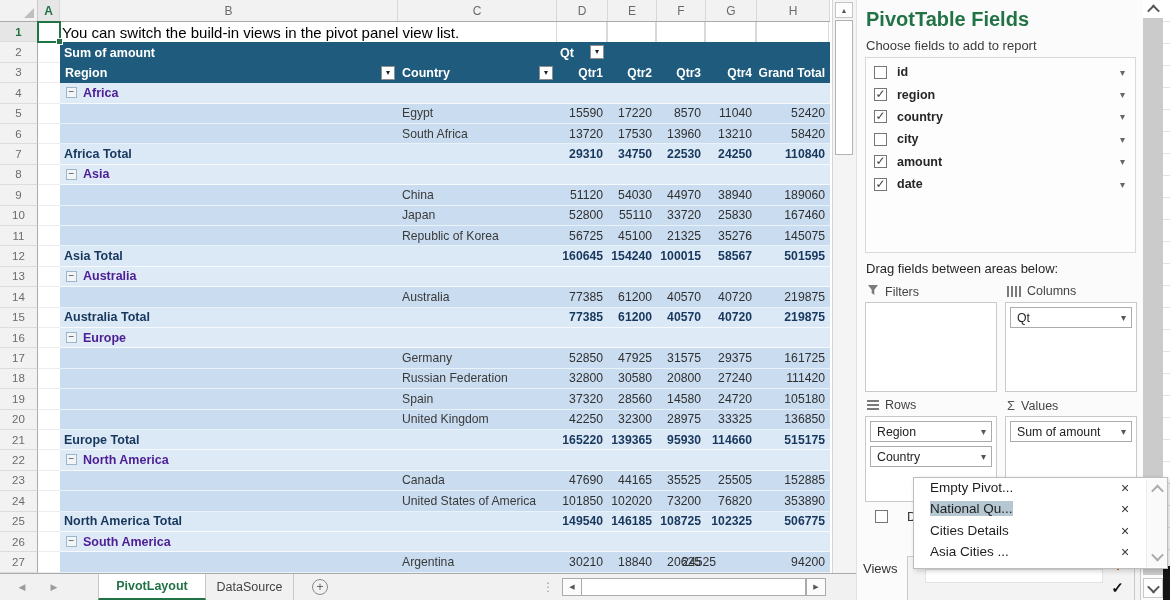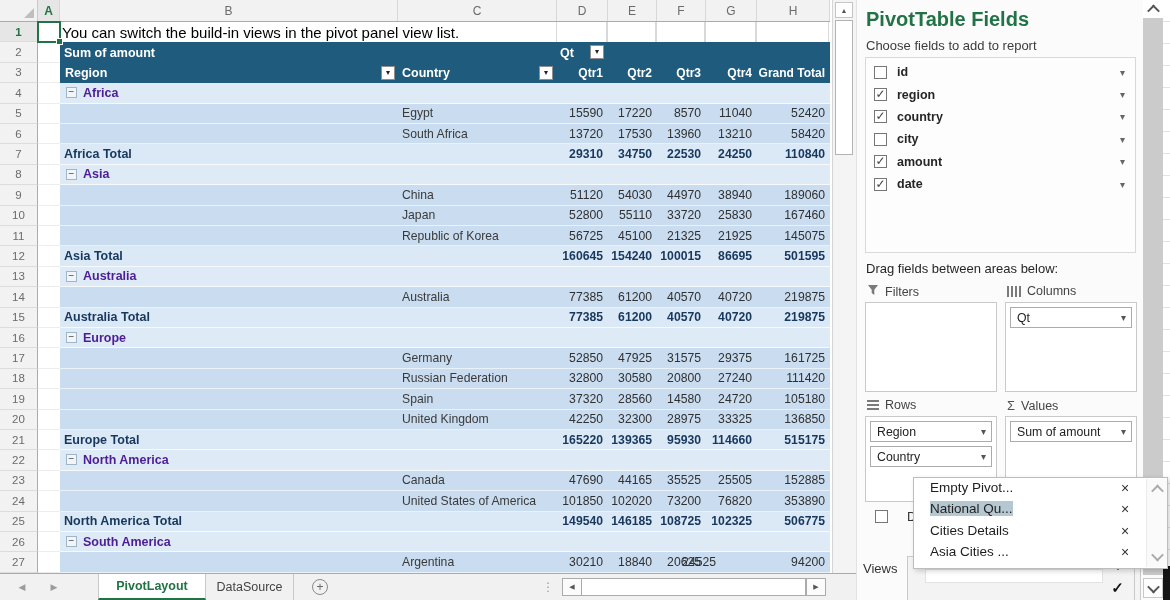--- a/index.html
+++ b/index.html
@@ -277,33 +277,33 @@
         </div>
       </div>
       <div class="srow" style="top: 226px;">
         <div class="rowhead">11</div>
         <div class="acell"></div>
         <div class="bar country">
           <div class="btxt clabel">Republic of Korea</div>
           <div class="vcell val" style="left: 497px; width: 46px;">56725</div>
           <div class="vcell val" style="left: 548px; width: 44px;">45100</div>
           <div class="vcell val" style="left: 597px; width: 44px;">21325</div>
-          <div class="vcell val" style="left: 646px; width: 46px;">21925</div>
+          <div class="vcell val" style="left: 646px; width: 46px;">35276</div>
           <div class="vcell val" style="left: 697px; width: 68px;">145075</div>
         </div>
       </div>
       <div class="srow" style="top: 246.4px;">
         <div class="rowhead">12</div>
         <div class="acell"></div>
         <div class="bar total">
           <div class="btxt tlabel">Asia Total</div>
           <div class="vcell val bold" style="left: 497px; width: 46px;">160645</div>
           <div class="vcell val bold" style="left: 548px; width: 44px;">154240</div>
           <div class="vcell val bold" style="left: 597px; width: 44px;">100015</div>
-          <div class="vcell val bold" style="left: 646px; width: 46px;">86695</div>
+          <div class="vcell val bold" style="left: 646px; width: 46px;">58567</div>
           <div class="vcell val bold" style="left: 697px; width: 68px;">501595</div>
         </div>
       </div>
       <div class="srow" style="top: 266.8px;">
         <div class="rowhead">13</div>
         <div class="acell"></div>
         <div class="bar group">
           <div class="minus">−</div>
           <div class="btxt glabel">Australia</div>
         </div>

